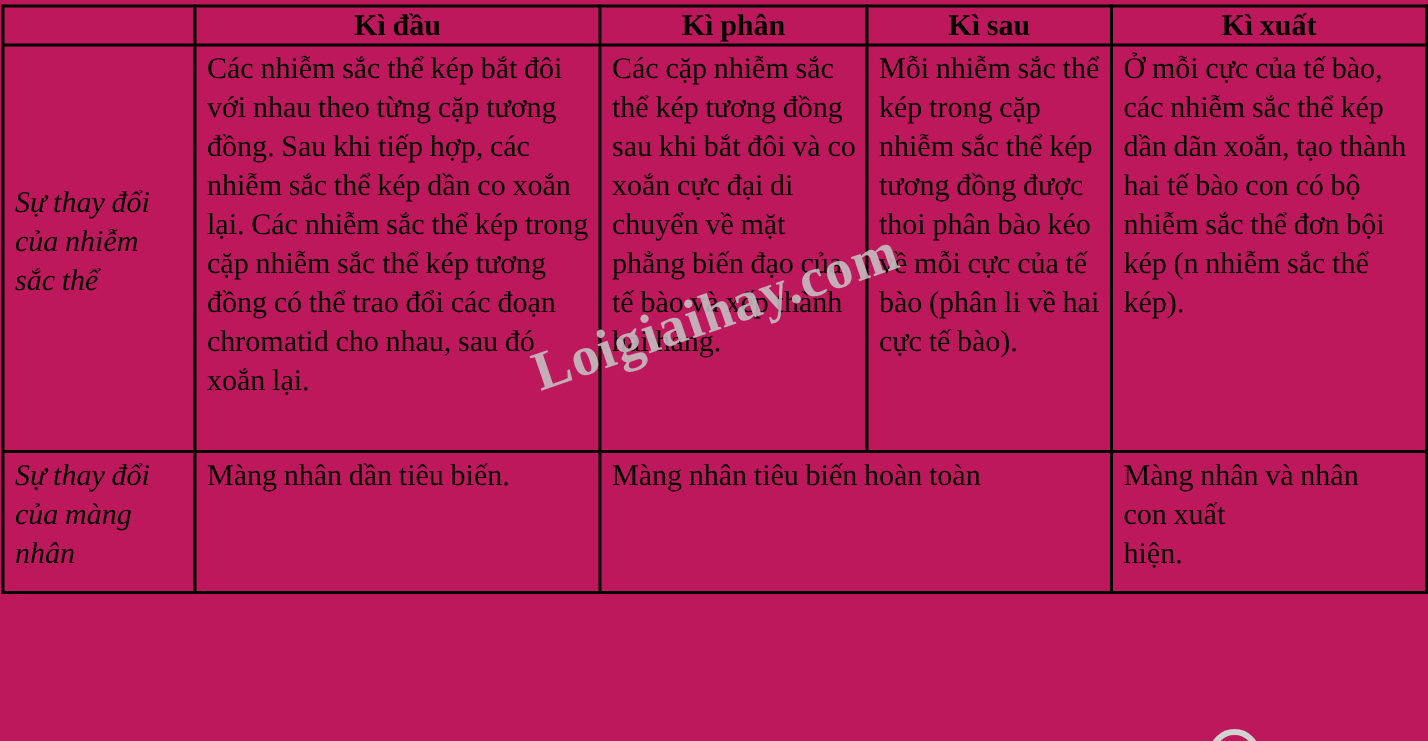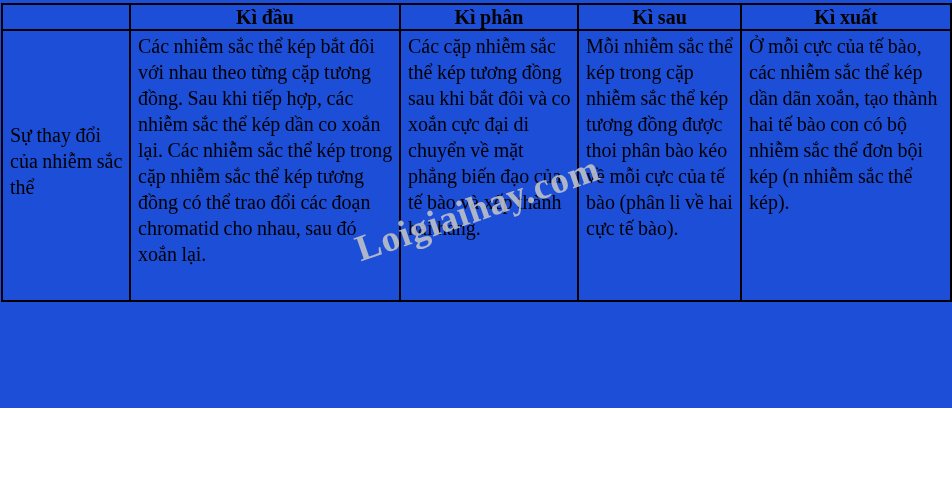--- a/index.html
+++ b/index.html
@@ -1,21 +1,21 @@
 <!DOCTYPE html>
 <html><head>
 <meta charset="utf-8">
 <style>
   html, body { margin: 0; padding: 0; background: #ffffff; }
   .page {
     position: relative;
     width: 952px;
-    height: 408px;
+    height: 494px;
     overflow: hidden;
-    background: #1d4ed8;
+    background: #be185d;
     font-family: "Liberation Serif", serif;
     color: #000000;
   }
   table.phase-table {
     border-collapse: collapse;
     table-layout: fixed;
     width: 949px;
     margin: 3px 0 0 1px;
   }
   .phase-table th, .phase-table td {
@@ -35,20 +35,21 @@
     text-align: center;
     vertical-align: middle;
     height: 24px;
     padding: 0 2px;
     line-height: 24px;
     white-space: nowrap;
   }
   .phase-table tbody th.row-label {
     vertical-align: middle;
     white-space: normal;
+    font-style: italic;
   }
   .r1 { height: 271px; }
   .r2 { height: 99px; }
   .r3 { height: 75px; }
   .watermark {
     position: absolute;
     left: 358px;
     top: 228px;
     font-size: 37px;
     font-weight: bold;
@@ -94,19 +95,27 @@
       </tr>
     </thead>
     <tbody>
       <tr class="r1">
         <th class="row-label">Sự thay đổi của nhiễm sắc thể</th>
         <td>Các nhiễm sắc thể kép bắt đôi với nhau theo từng cặp tương đồng. Sau khi tiếp hợp, các nhiễm sắc thể kép dần co xoắn lại. Các nhiễm sắc thể kép trong cặp nhiễm sắc thể kép tương đồng có thể trao đổi các đoạn chromatid cho nhau, sau đó xoắn lại.</td>
         <td>Các cặp nhiễm sắc thể kép tương đồng sau khi bắt đôi và co xoắn cực đại di chuyển về mặt phẳng biến đạo của tế bào và xếp thành hai hàng.</td>
         <td>Mỗi nhiễm sắc thể kép trong cặp nhiễm sắc thể kép tương đồng được thoi phân bào kéo về mỗi cực của tế bào (phân li về hai cực tế bào).</td>
         <td>Ở mỗi cực của tế bào, các nhiễm sắc thể kép dần dãn xoắn, tạo thành hai tế bào con có bộ nhiễm sắc thể đơn bội kép (n nhiễm sắc thể kép).</td>
       </tr>
+      <tr class="r3">
+        <th class="row-label">Sự thay đổi của màng nhân</th>
+        <td>Màng nhân dần tiêu biến.</td>
+        <td colspan="2">Màng nhân tiêu biến hoàn toàn</td>
+        <td>Màng nhân và nhân
+con xuất
+hiện.</td>
+      </tr>
     </tbody>
   </table>
 
   <div class="watermark">Loigiaihay.com</div>
   <div class="watermark-arc"></div>
 
 </div>
 
 </body></html>

